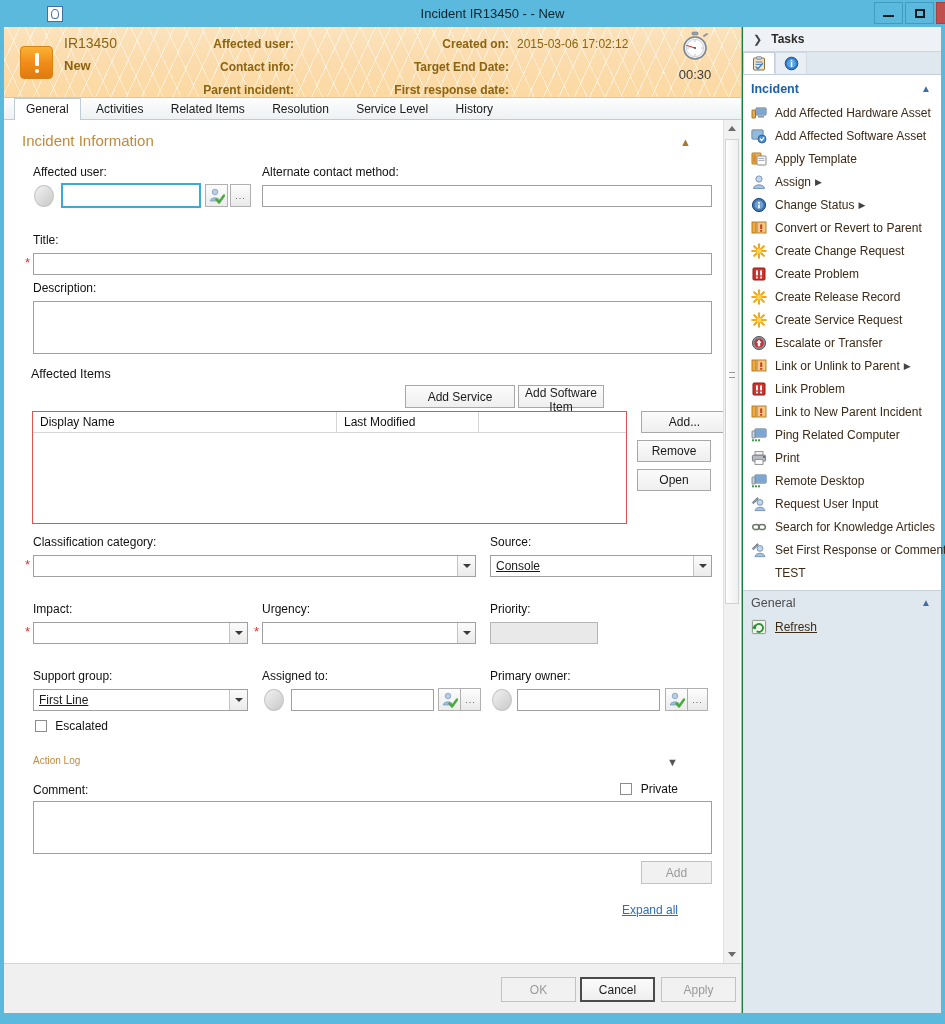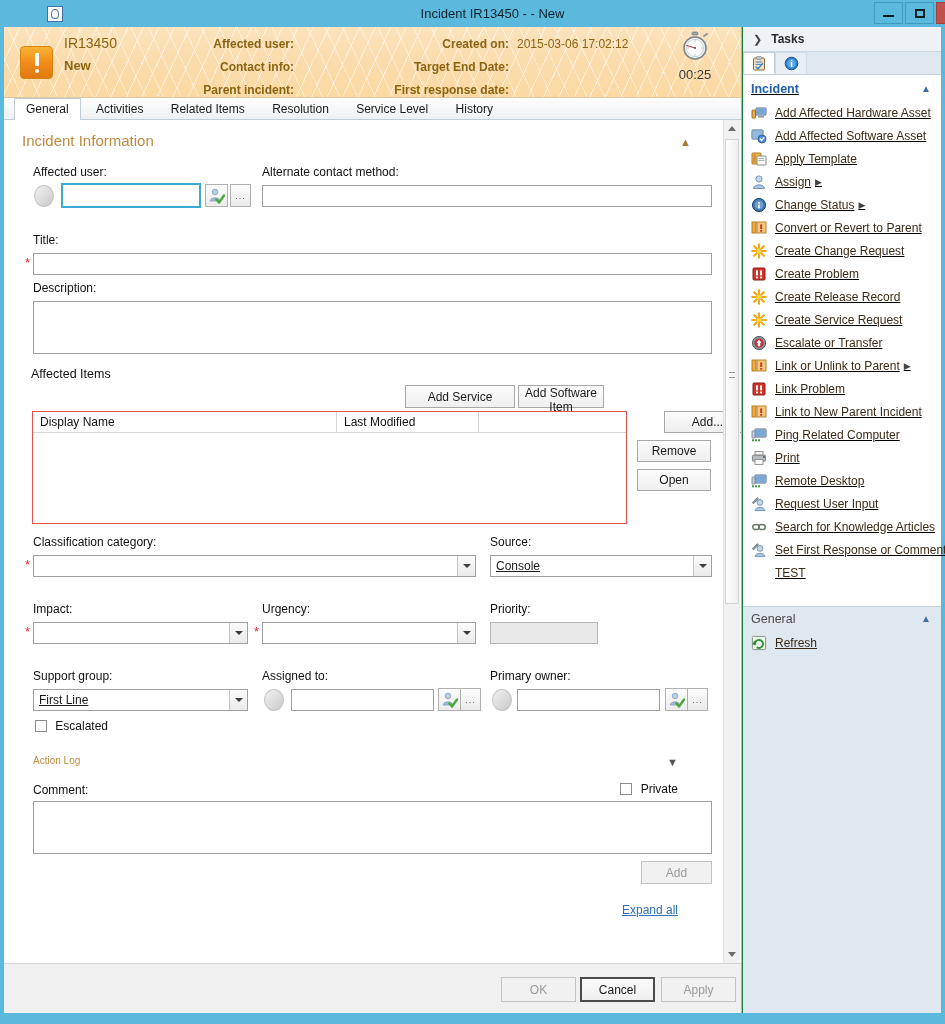--- a/index.html
+++ b/index.html
@@ -521,22 +521,21 @@
     border-bottom: 1px solid #fff;
   }
   .pane-tab.inactive {
     background: #e9eef4;
     border: 1px solid #d2dae3;
     border-bottom: none;
   }
   .task-list {
     background: #fff;
     border-bottom: 1px solid #c6d0da;
-    padding-bottom: 22px;
-    text-decoration: underline;
+    padding-bottom: 6px;
   }
   .group-title {
     font-size: 12.5px;
     font-weight: bold;
     color: #1f5fa8;
     padding: 7px 0 5px 8px;
     position: relative;
   }
   .group-title .gchev {
     position: absolute;
@@ -630,21 +629,21 @@
               <line x1="15" y1="17" x2="7" y2="14.5" stroke="#d13c33" stroke-width="1.3" stroke-linecap="round"></line>
               <circle cx="15" cy="17" r="1" fill="#555"></circle>
               <g stroke="#8a9299" stroke-width="0.8">
                 <line x1="15" y1="9.4" x2="15" y2="10.8"></line>
                 <line x1="15" y1="23.2" x2="15" y2="24.6"></line>
                 <line x1="7.4" y1="17" x2="8.8" y2="17"></line>
                 <line x1="21.2" y1="17" x2="22.6" y2="17"></line>
               </g>
             </svg>
           </div>
-          <div class="timer-text">00:25</div>
+          <div class="timer-text">00:30</div>
         </div>
       </div>
 
       <div class="tabstrip">
         <span class="tab active">General</span>
         <span class="tab">Activities</span>
         <span class="tab">Related Items</span>
         <span class="tab">Resolution</span>
         <span class="tab">Service Level</span>
         <span class="tab">History</span>
@@ -693,21 +692,21 @@
             <button class="btn" style="position:absolute;left:514px;top:18px;width:86px;">Add Software Item</button>
 
             <div class="grid" style="position:absolute;left:28px;top:44px;width:595px;height:113px;">
               <div class="grid-head">
                 <div class="grid-col" style="width:304px;">Display Name</div>
                 <div class="grid-col" style="width:142px;">Last Modified</div>
                 <div class="grid-col" style="width:147px;border-right:none;"></div>
               </div>
             </div>
 
-            <button class="btn" style="position:absolute;left:660px;top:44px;width:87px;height:22px;">Add...</button>
+            <button class="btn" style="position:absolute;left:637px;top:44px;width:87px;height:22px;">Add...</button>
             <button class="btn" style="position:absolute;left:633px;top:73px;width:74px;height:22px;">Remove</button>
             <button class="btn" style="position:absolute;left:633px;top:102px;width:74px;height:22px;">Open</button>
           </div>
 
           <div style="position:relative; height:48px; margin-top:22px;">
             <div class="lbl" style="position:absolute;left:29px;top:0;">Classification category:</div>
             <div class="req" style="position:absolute;left:21px;top:23px;">*</div>
             <div class="combo" style="position:absolute;left:29px;top:20px;width:443px;">
               <span class="val" style="text-decoration:none;"></span>
               <span class="arrow">

